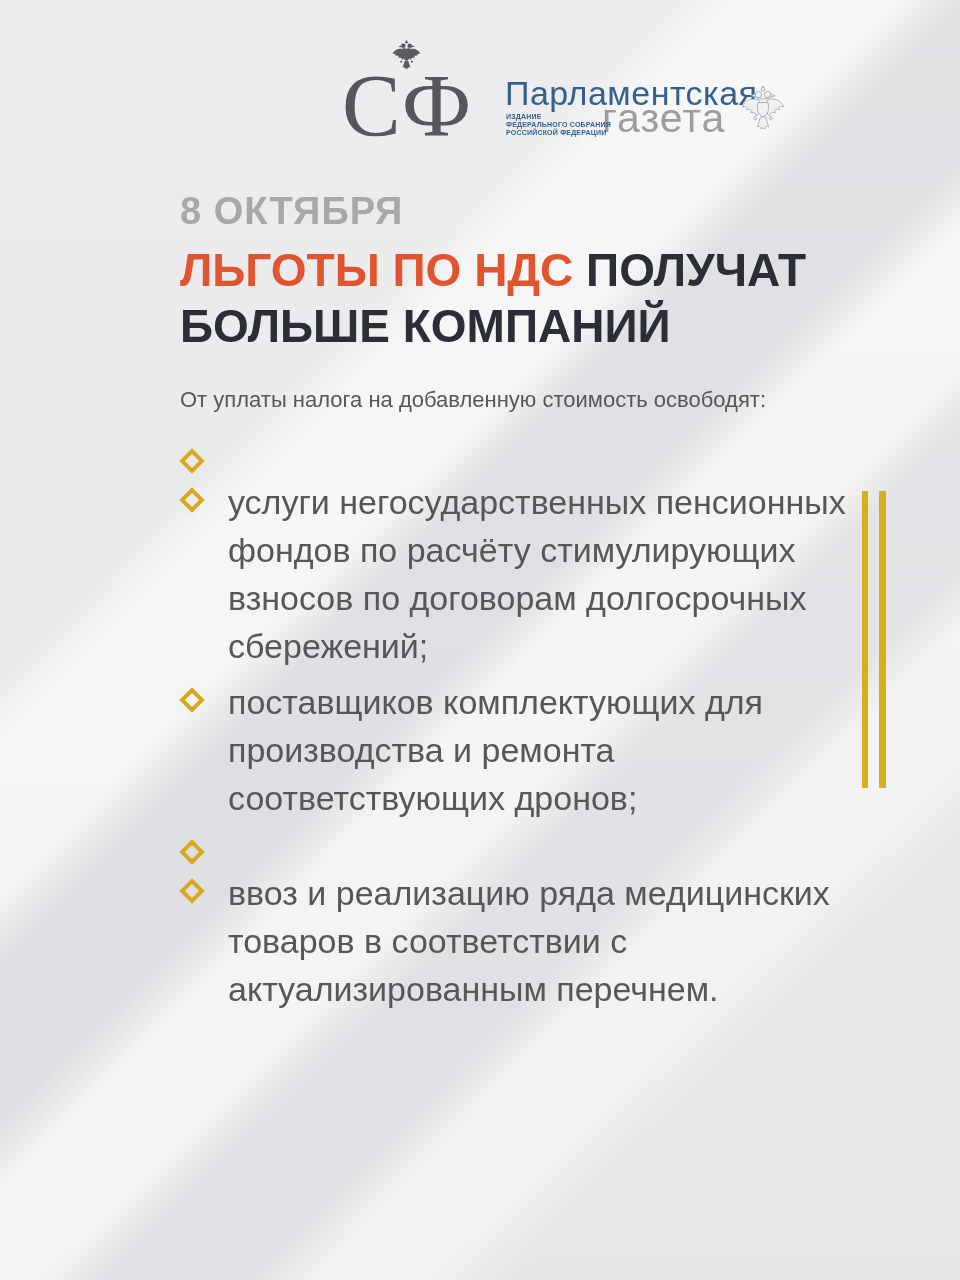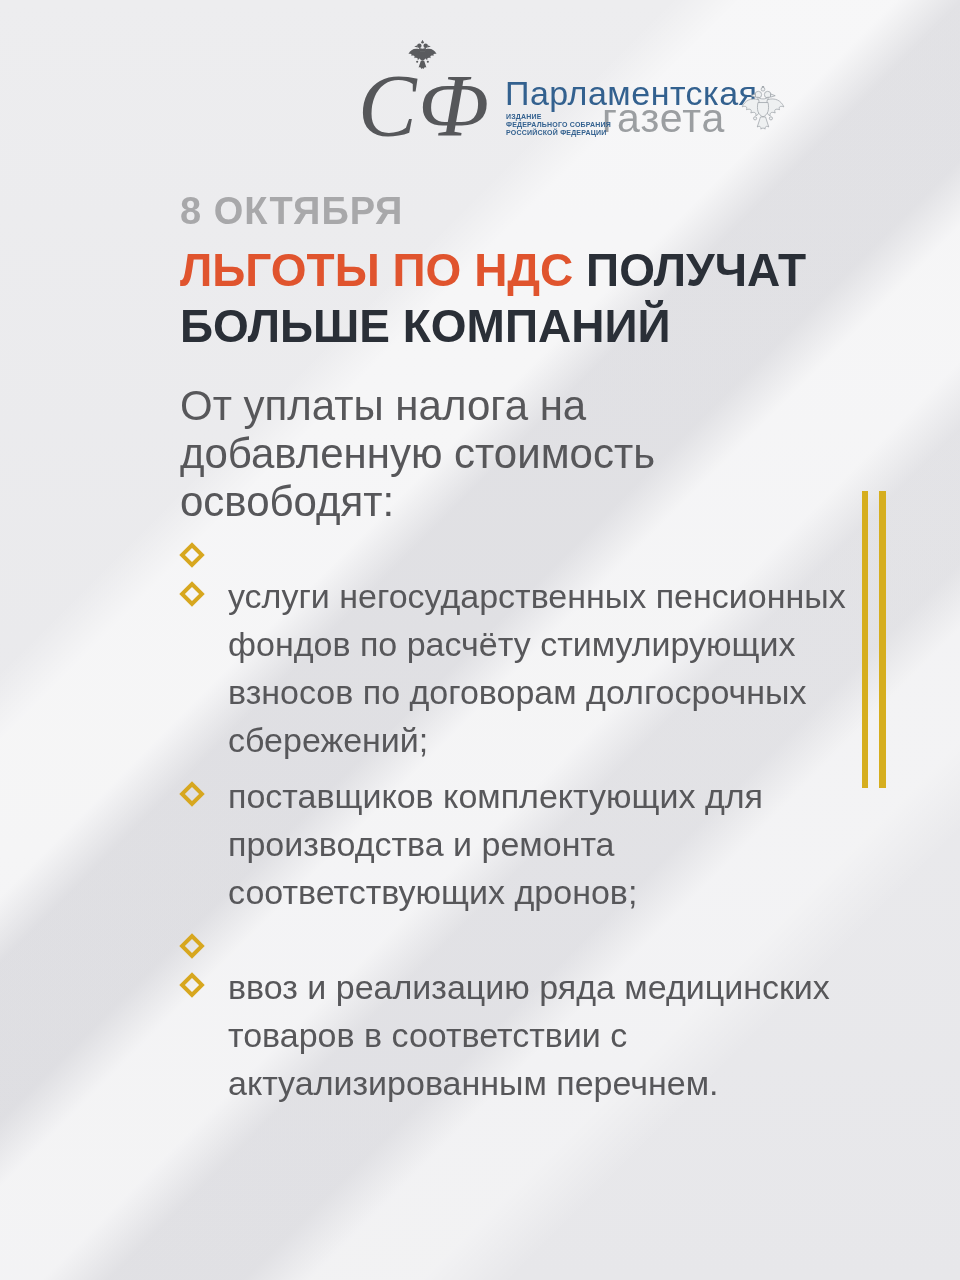--- a/index.html
+++ b/index.html
@@ -31,22 +31,22 @@
         rgba(201,201,207,0.30) 43%, rgba(201,201,207,0.30) 50%,
         rgba(255,255,255,0.50) 53%, rgba(255,255,255,0.50) 59%,
         rgba(201,201,207,0.22) 62%, rgba(201,201,207,0.22) 68%,
         rgba(255,255,255,0.45) 71%, rgba(255,255,255,0.45) 76%,
         rgba(255,255,255,0) 80%),
       linear-gradient(180deg,#ededef 0%,#e7e7ea 100%);
   }
 
   
   .sf-logo{
-    position:absolute;left:358px;top:40px;width:128px;
-    text-align:right;color:var(--logo-gray);font-style:italic;
+    position:absolute;left:342px;top:40px;width:128px;
+    text-align:right;color:var(--logo-gray);
   }
   .sf-logo .eagle-svg{display:block;margin:0 auto 1px;width:33px;height:31px;}
   .sf-letters{
     font-family:"Liberation Serif","DejaVu Serif",serif;
     font-size:88px;line-height:68px;letter-spacing:1px;
   }
   .pg-logo{position:absolute;left:505px;top:76px;width:300px;height:72px;}
   .pg-top{
     position:absolute;left:0;top:0;
     font-family:Liberation Sans, sans-serif;
@@ -75,22 +75,22 @@
     font-size:38px;line-height:42px;font-weight:bold;
     letter-spacing:1px;color:var(--date-gray);
   }
   .headline{
     margin-top:10px;width:740px;
     font-size:46px;line-height:56px;font-weight:bold;
     color:var(--title-dark);letter-spacing:0;
   }
   .headline .accent{color:var(--accent-orange);}
   .intro{
-    margin-top:28px;width:600px;
-    font-size:42px;line-height:48px;color:var(--body-gray);
+    margin-top:14px;width:600px;
+    font-size:22px;line-height:64px;color:var(--body-gray);
   }
   ul.benefits{margin-top:7px;list-style:none;}
   ul.benefits li{display:flex;margin-bottom:8px;}
   .marker-col{flex:0 0 48px;padding-top:13px;}
   .diamond{
     display:block;margin-left:3px;
     width:10px;height:10px;border:4.5px solid var(--accent-gold);
     transform:rotate(45deg);background:transparent;
   }
   .li-text{

